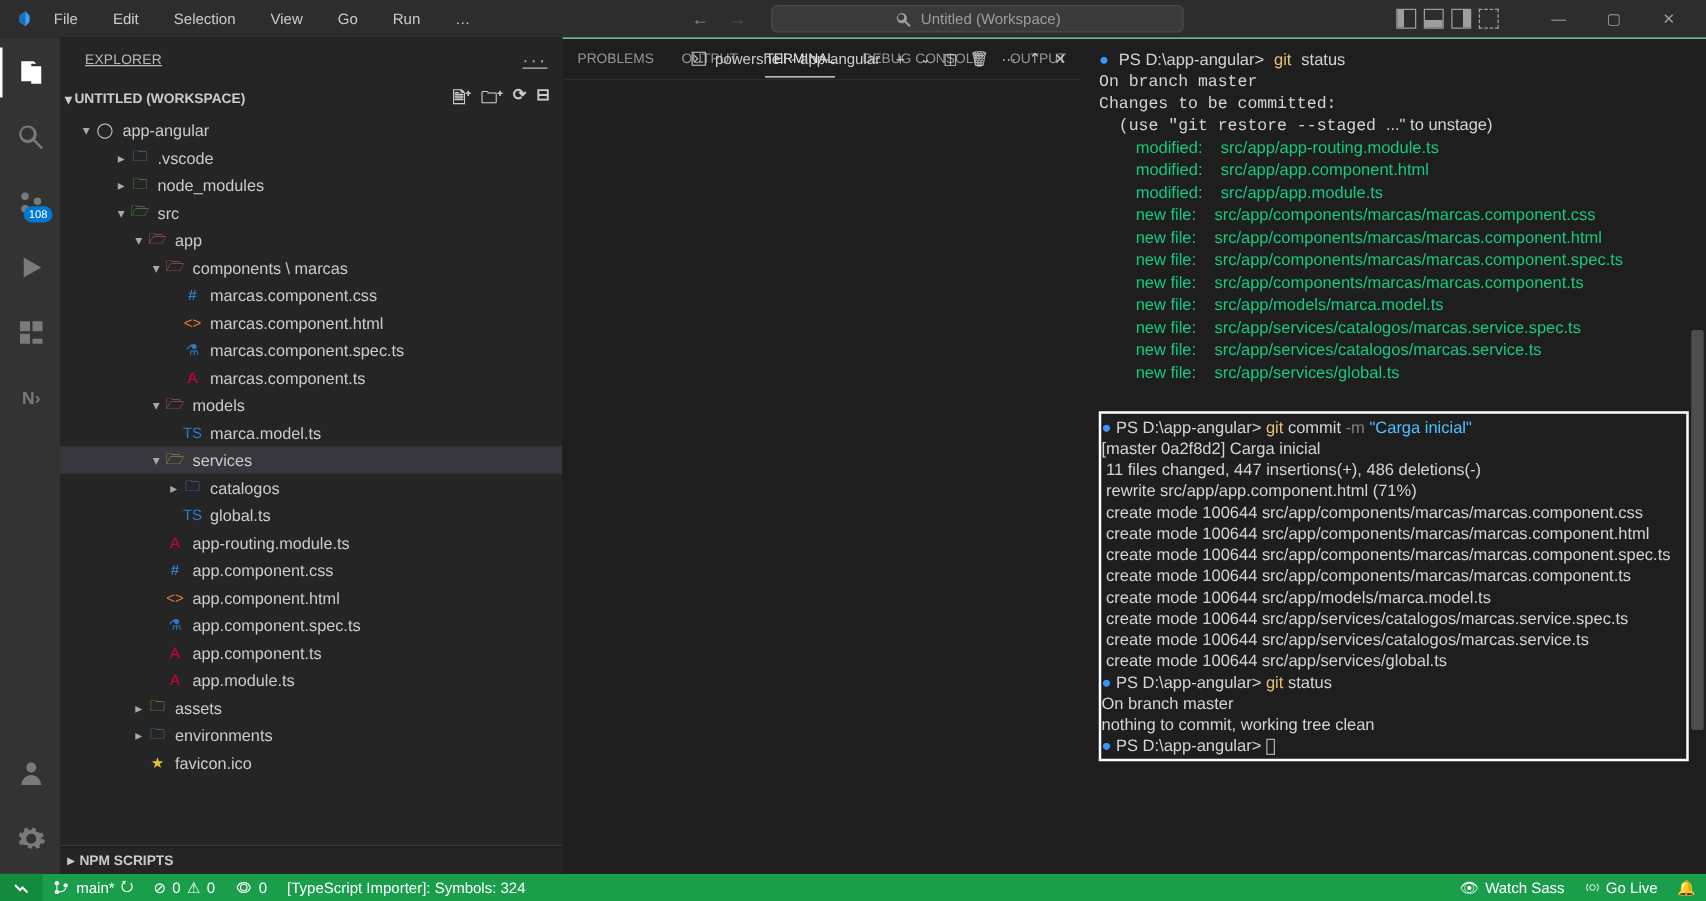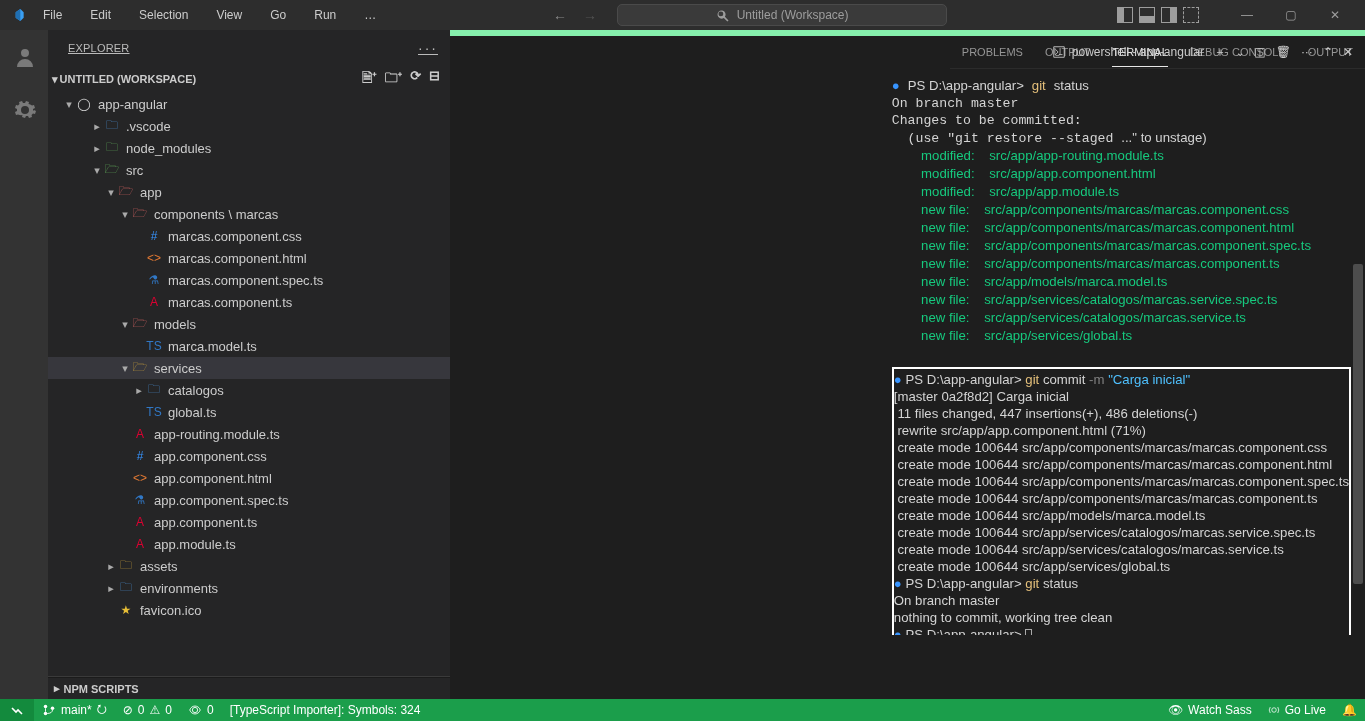--- a/index.html
+++ b/index.html
@@ -69,21 +69,21 @@
   .ic-css{color:#3794ff;}
   .ic-html{color:#e37933;}
   .ic-ts{color:#3178c6;}
   .ic-ang{color:#dd0031;}
   .ic-star{color:#e8bf36;}
   .sections{border-top:1px solid #3a3a3a;font-size:11px;font-weight:700;color:#ccc;}
   .sections .sec{display:flex;align-items:center;gap:4px;padding:4px 6px;border-top:1px solid #1b1b1b;}
   
   .editor{flex:1;display:flex;flex-direction:column;background:var(--bg);position:relative;}
   
-  .panel{height:605px;border-top:6px solid #86efac;display:flex;flex-direction:column;background:var(--bg);align-items:flex-end;}
+  .panel{height:605px;border-top:1px solid #86efac;display:flex;flex-direction:row;background:var(--bg);}
   .panel-tabs{height:33px;display:flex;align-items:center;border-bottom:1px solid #2b2b2b;padding:0 12px;font-size:11px;color:#969696;gap:22px;position:relative;}
   .panel-tabs .tab{padding:8px 0;cursor:default;white-space:nowrap;}
   .panel-tabs .tab.active{color:#e7e7e7;border-bottom:1px solid #e7e7e7;}
   .panel-right{position:absolute;right:12px;display:flex;align-items:center;gap:10px;color:#ccc;font-size:12px;}
   .panel-right .shell{display:flex;align-items:center;gap:6px;}
   .panel-right svg{width:14px;height:14px;fill:#ccc;}
   .terminal{flex:1;padding:8px 14px 8px 14px;font-family:Consolas,"Courier New",monospace;font-size:13.2px;line-height:17px;color:#d4d4d4;overflow:hidden;position:relative;white-space:pre;}
   .t-dir{color:#d4d4d4;}
   .t-git{color:#e5c07b;}
   .t-dash{color:#808080;}
@@ -144,20 +144,49 @@
     <div class="win-btns">
       <span>—</span>
       <span>▢</span>
       <span>✕</span>
     </div>
   </div>
 </div>
 
 <div class="main">
   <div class="activity">
+    <div class="activity-top">
+      <div class="act-icon active">
+          <svg viewBox="0 0 24 24">
+            <path d="M4 3h10l2 2h-4v14H4V3zm8 4h8v14H12V7z"></path>
+          </svg>
+        </div>
+      <div class="act-icon">
+          <svg viewBox="0 0 24 24">
+            <path d="M15 13.6A7 7 0 1 0 13.6 15L20 21.4 21.4 20 15 13.6zM4 9a5 5 0 1 1 10 0A5 5 0 0 1 4 9z"></path>
+          </svg>
+        </div>
+      <div class="act-icon">
+          <svg viewBox="0 0 24 24">
+            <path d="M7 4a3 3 0 1 0 0 6 3 3 0 0 0 0-6zm10 4a3 3 0 1 0 0 6 3 3 0 0 0 0-6zm-10 6a3 3 0 1 0 0 6 3 3 0 0 0 0-6zM8 9v6M8 12h7"></path>
+          </svg>
+          <span class="badge">108</span>
+        </div>
+      <div class="act-icon">
+          <svg viewBox="0 0 24 24">
+            <path d="M6 4l14 8-14 8V4z"></path>
+          </svg>
+        </div>
+      <div class="act-icon">
+          <svg viewBox="0 0 24 24">
+            <path d="M3 3h8v8H3V3zm10 0h8v8h-8V3zM3 13h8v8H3v-8zm10 4h8v4h-8v-4z"></path>
+          </svg>
+        </div>
+      <div class="act-icon" style="font-size:14px;font-weight:700;color:#7a7a7a;">N›</div>
+    </div>
     <div class="activity-bottom" style="padding-bottom:8px;">
       <div class="act-icon">
           <svg viewBox="0 0 24 24">
             <path d="M12 3a4 4 0 1 1 0 8 4 4 0 0 1 0-8zm-8 18a8 8 0 0 1 16 0H4z"></path>
           </svg>
         </div>
       <div class="act-icon">
           <svg viewBox="0 0 24 24">
             <path d="M12 8a4 4 0 1 0 0 8 4 4 0 0 0 0-8zm9 4l2 1-1 3-2-.5a8 8 0 0 1-1.5 1.5l.5 2-3 1-1-2h-2l-1 2-3-1 .5-2A8 8 0 0 1 5 16.5L3 17l-1-3 2-1v-2L2 10l1-3 2 .5A8 8 0 0 1 6.5 6L6 4l3-1 1 2h2l1-2 3 1-.5 2A8 8 0 0 1 19 7.5l2-.5 1 3-2 1v2z"></path>
           </svg>

